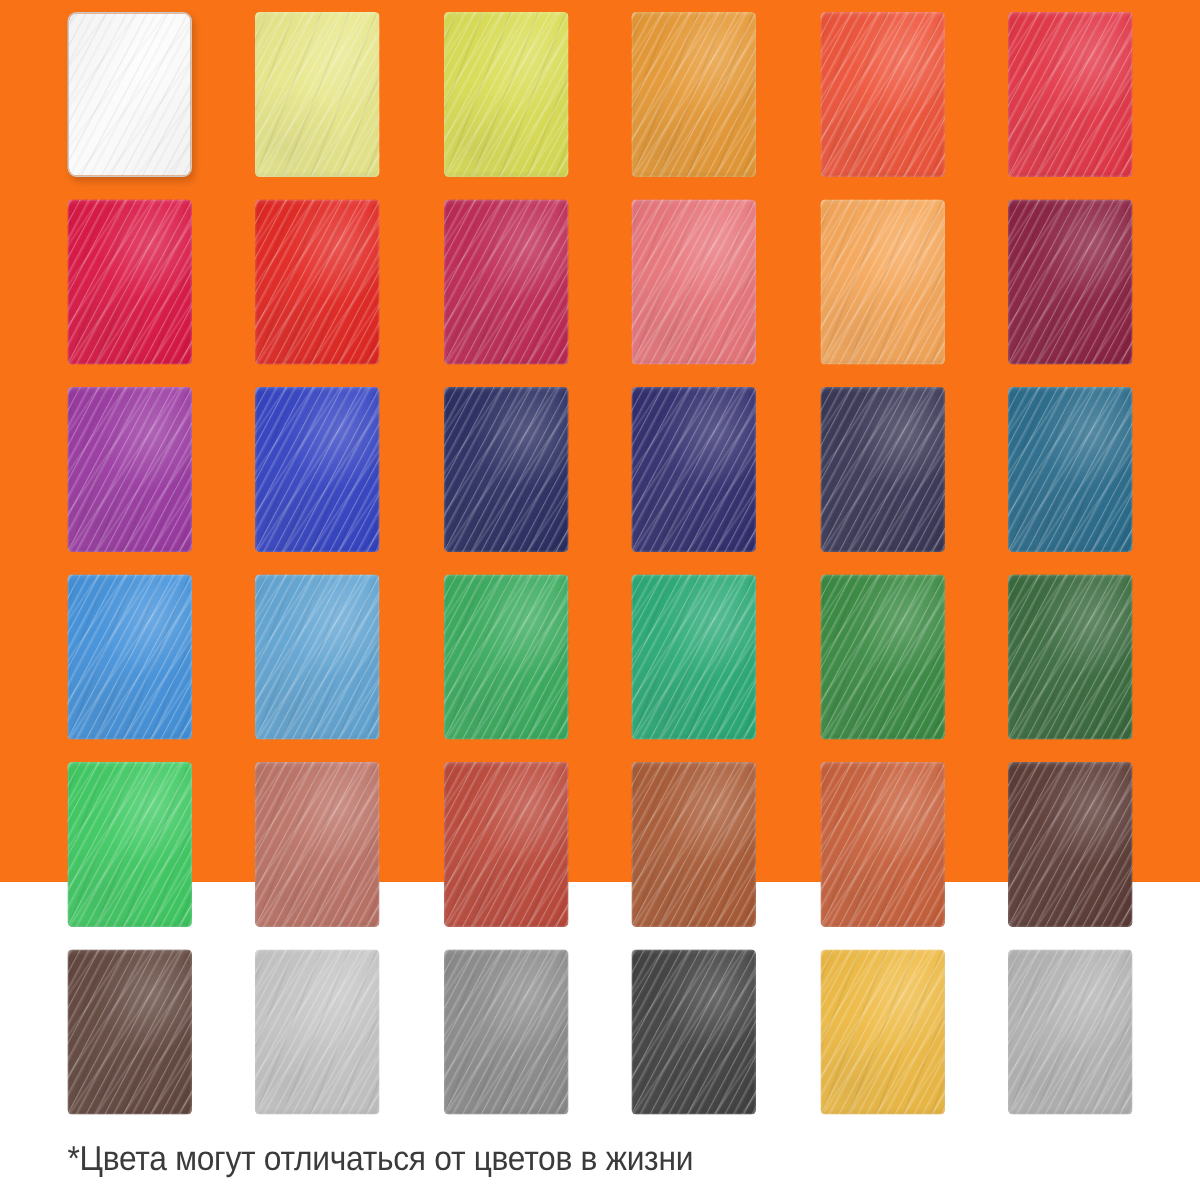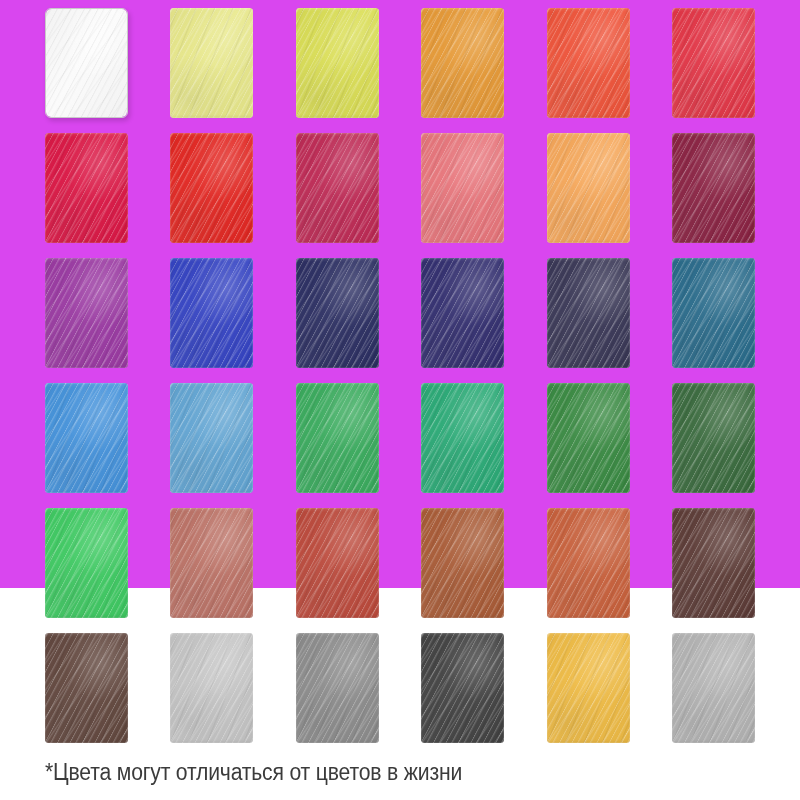--- a/index.html
+++ b/index.html
@@ -13,21 +13,21 @@
     height: 800px;
     font-family: "Liberation Sans", sans-serif;
     position: relative;
     overflow: hidden;
   }
 
   #palette-page {
     width: 800px;
     height: 588px;
     position: relative;
-    background: #d946ef;
+    background: #f97316;
   }
 
   
   #swatch-grid {
     position: absolute;
     left: 45px;
     top: 8px;
     width: 710px;
     height: 725px;
     display: grid;

